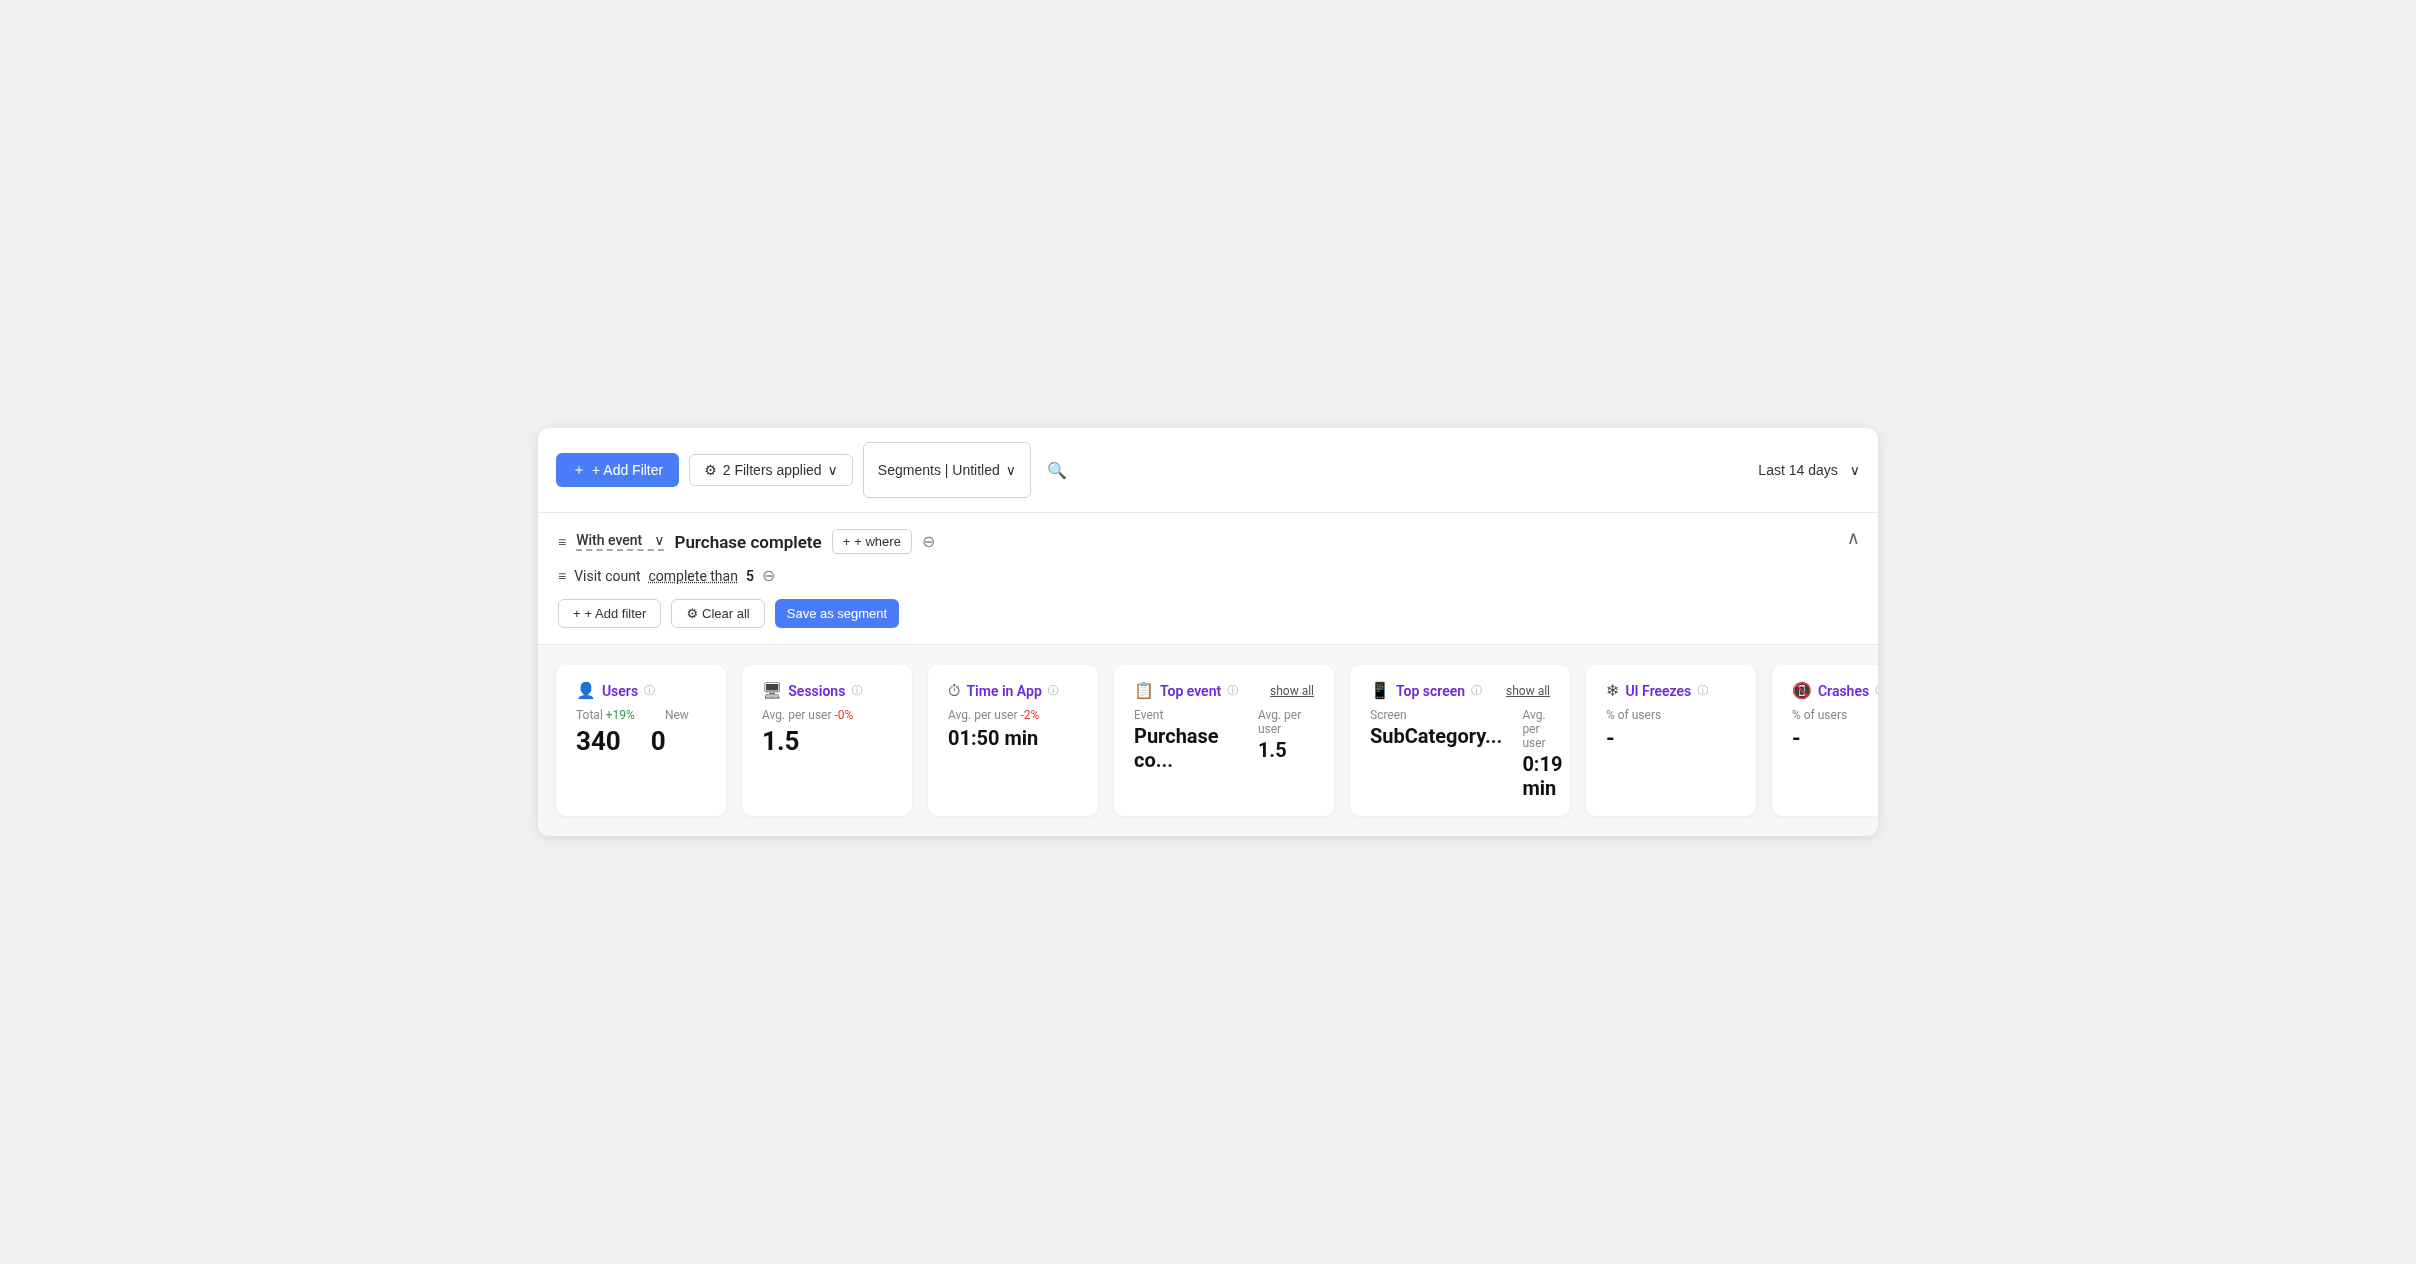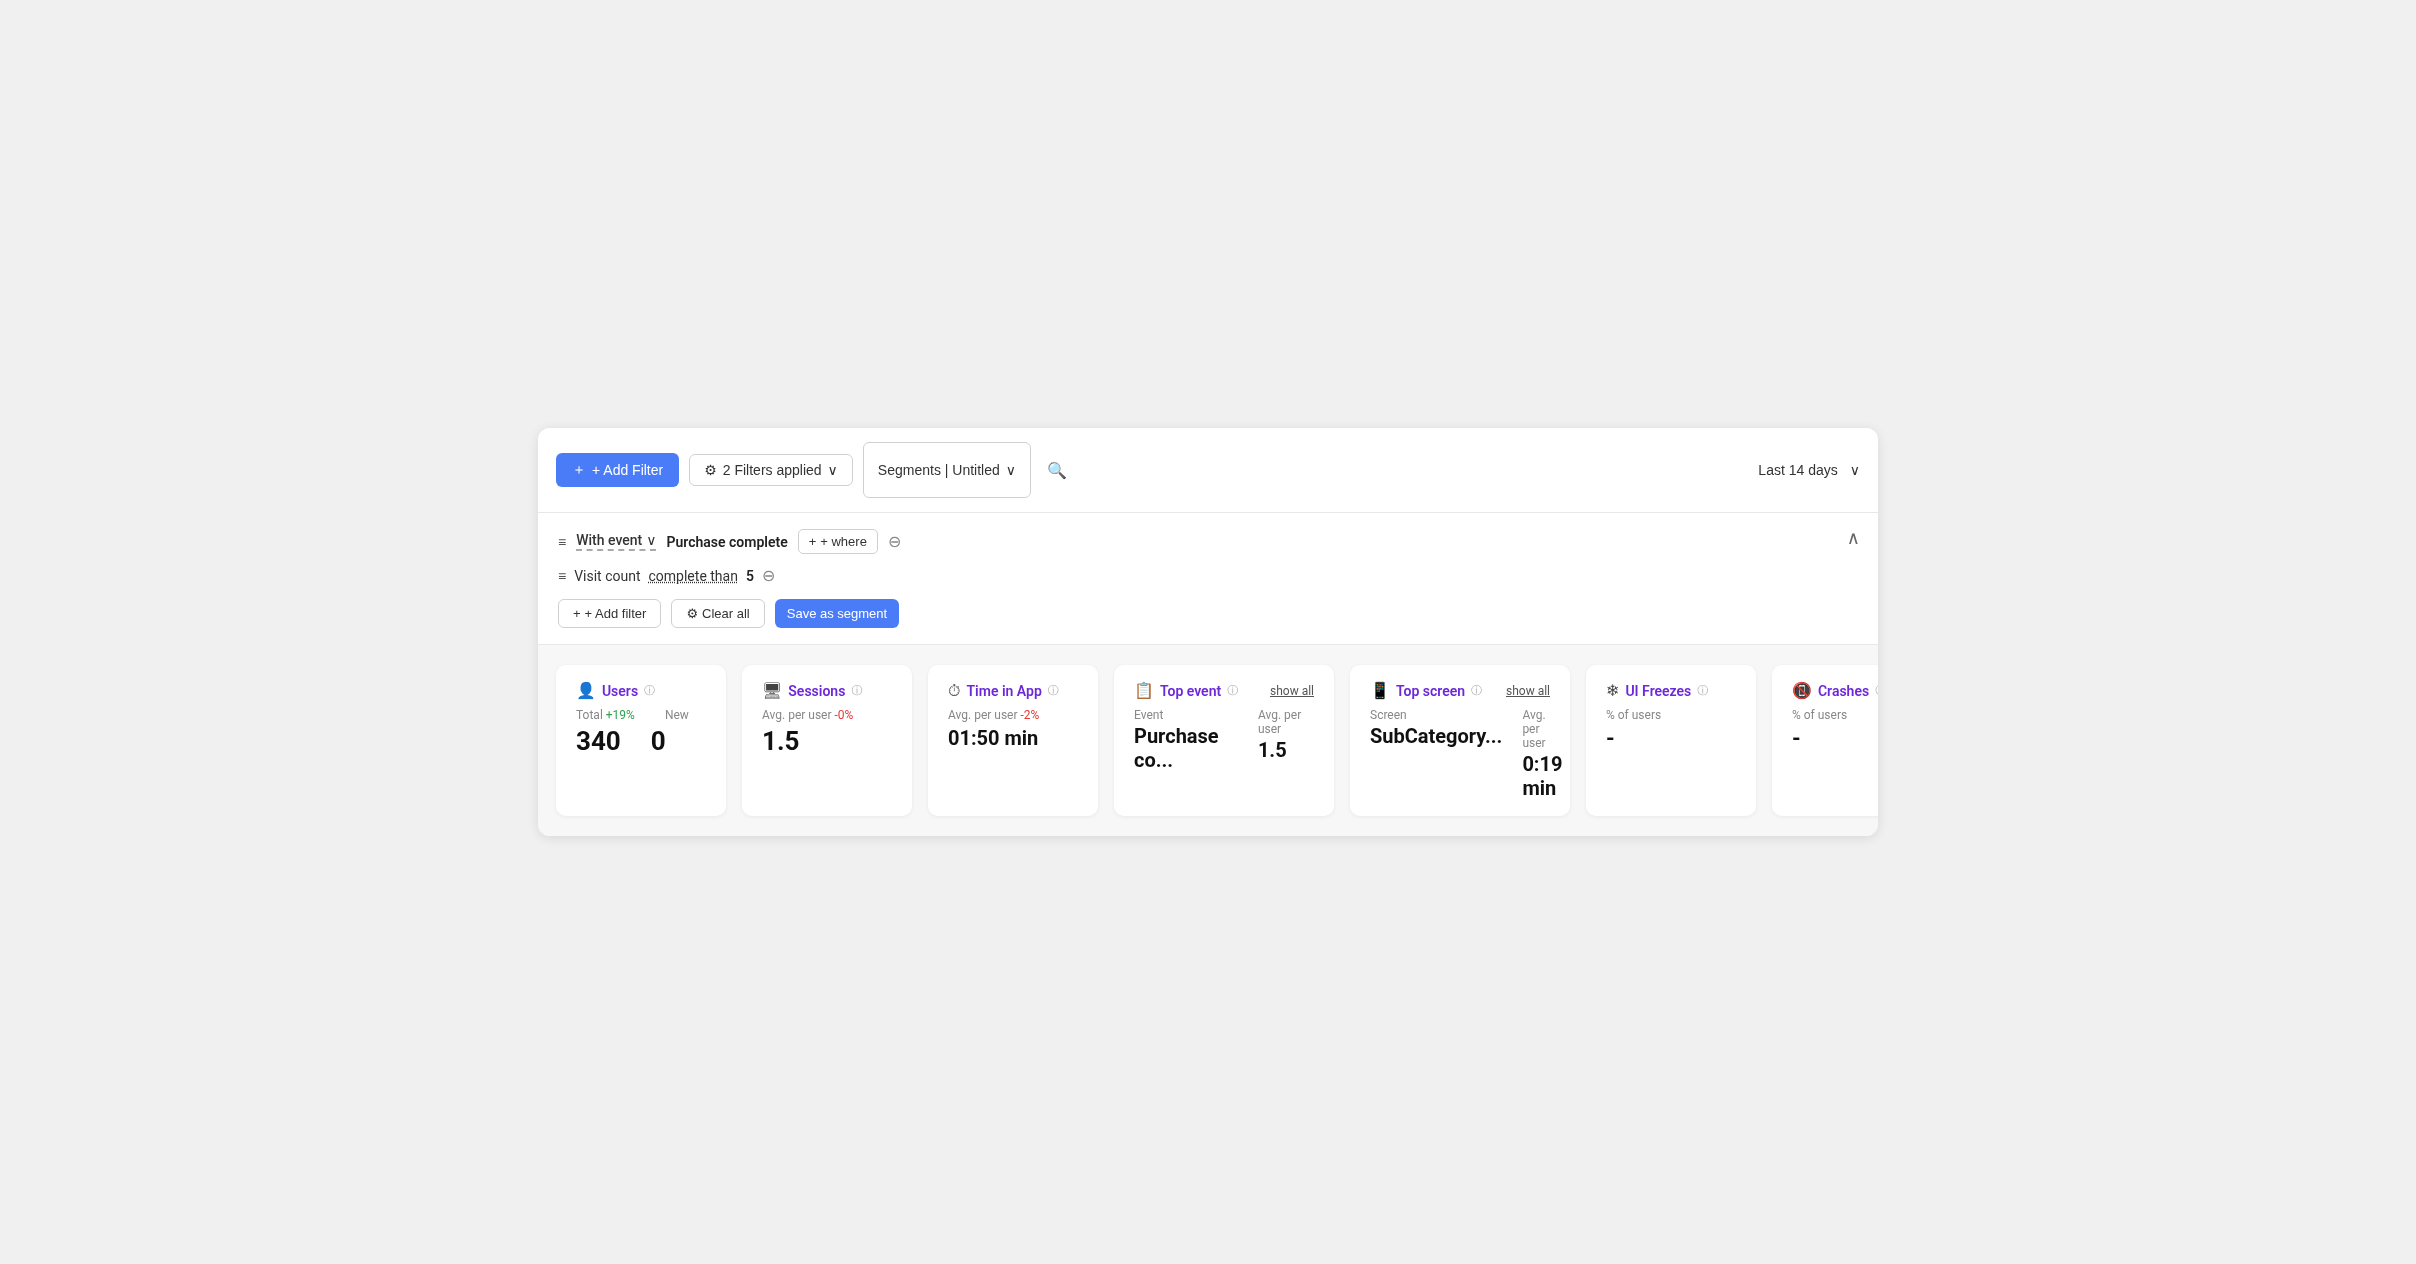--- a/index.html
+++ b/index.html
@@ -96,30 +96,30 @@
       gap: 10px;
       margin-bottom: 12px;
     }
     .filter-icon {
       color: #555;
       font-size: 14px;
     }
     .filter-tag-with-event {
       display: flex;
       align-items: center;
-      gap: 4px;
+      gap: 12px;
       font-size: 14px;
       font-weight: 500;
       color: #333;
       border-bottom: 2px dashed #aaa;
       padding-bottom: 1px;
       cursor: pointer;
     }
     .filter-event-name {
-      font-size: 14px;
+      font-size: 17px;
       font-weight: 600;
       color: #222;
     }
     .btn-where {
       display: flex;
       align-items: center;
       gap: 4px;
       background: white;
       border: 1px solid #d0d0d0;
       border-radius: 5px;

